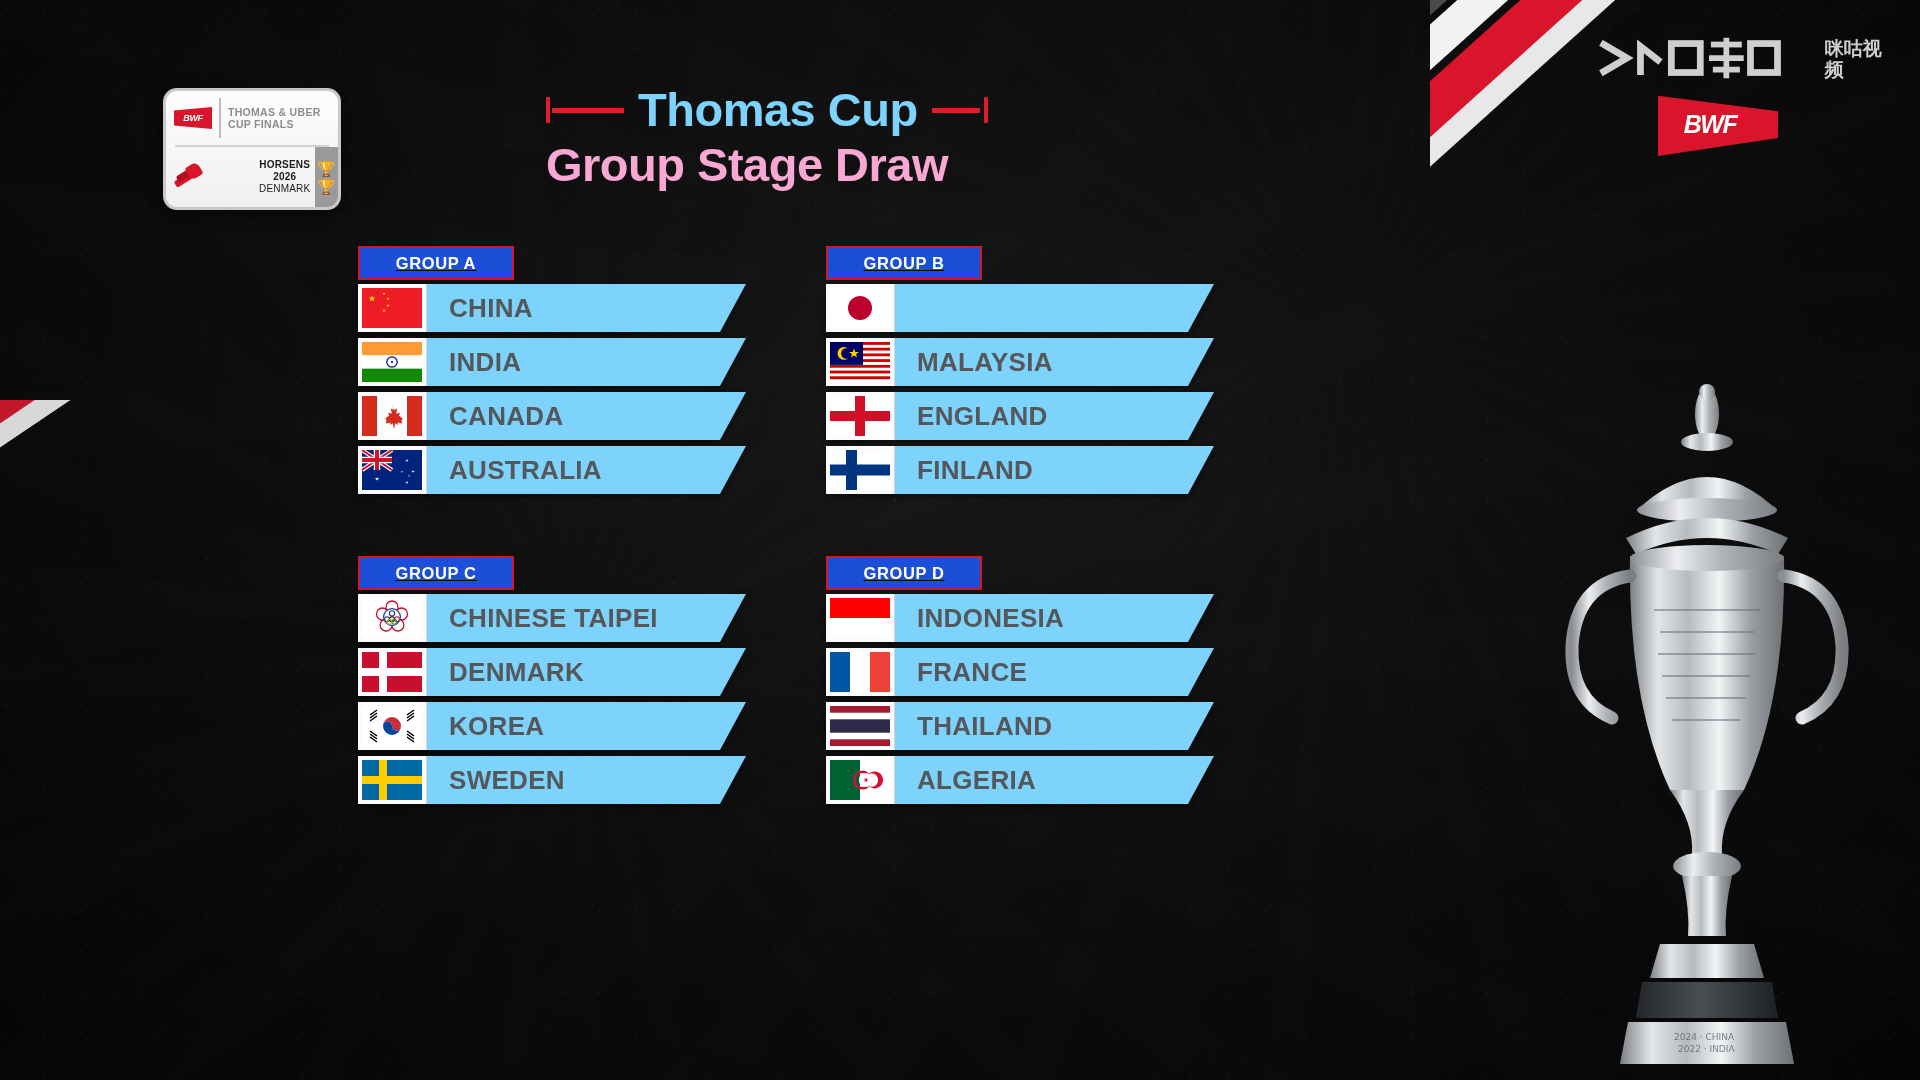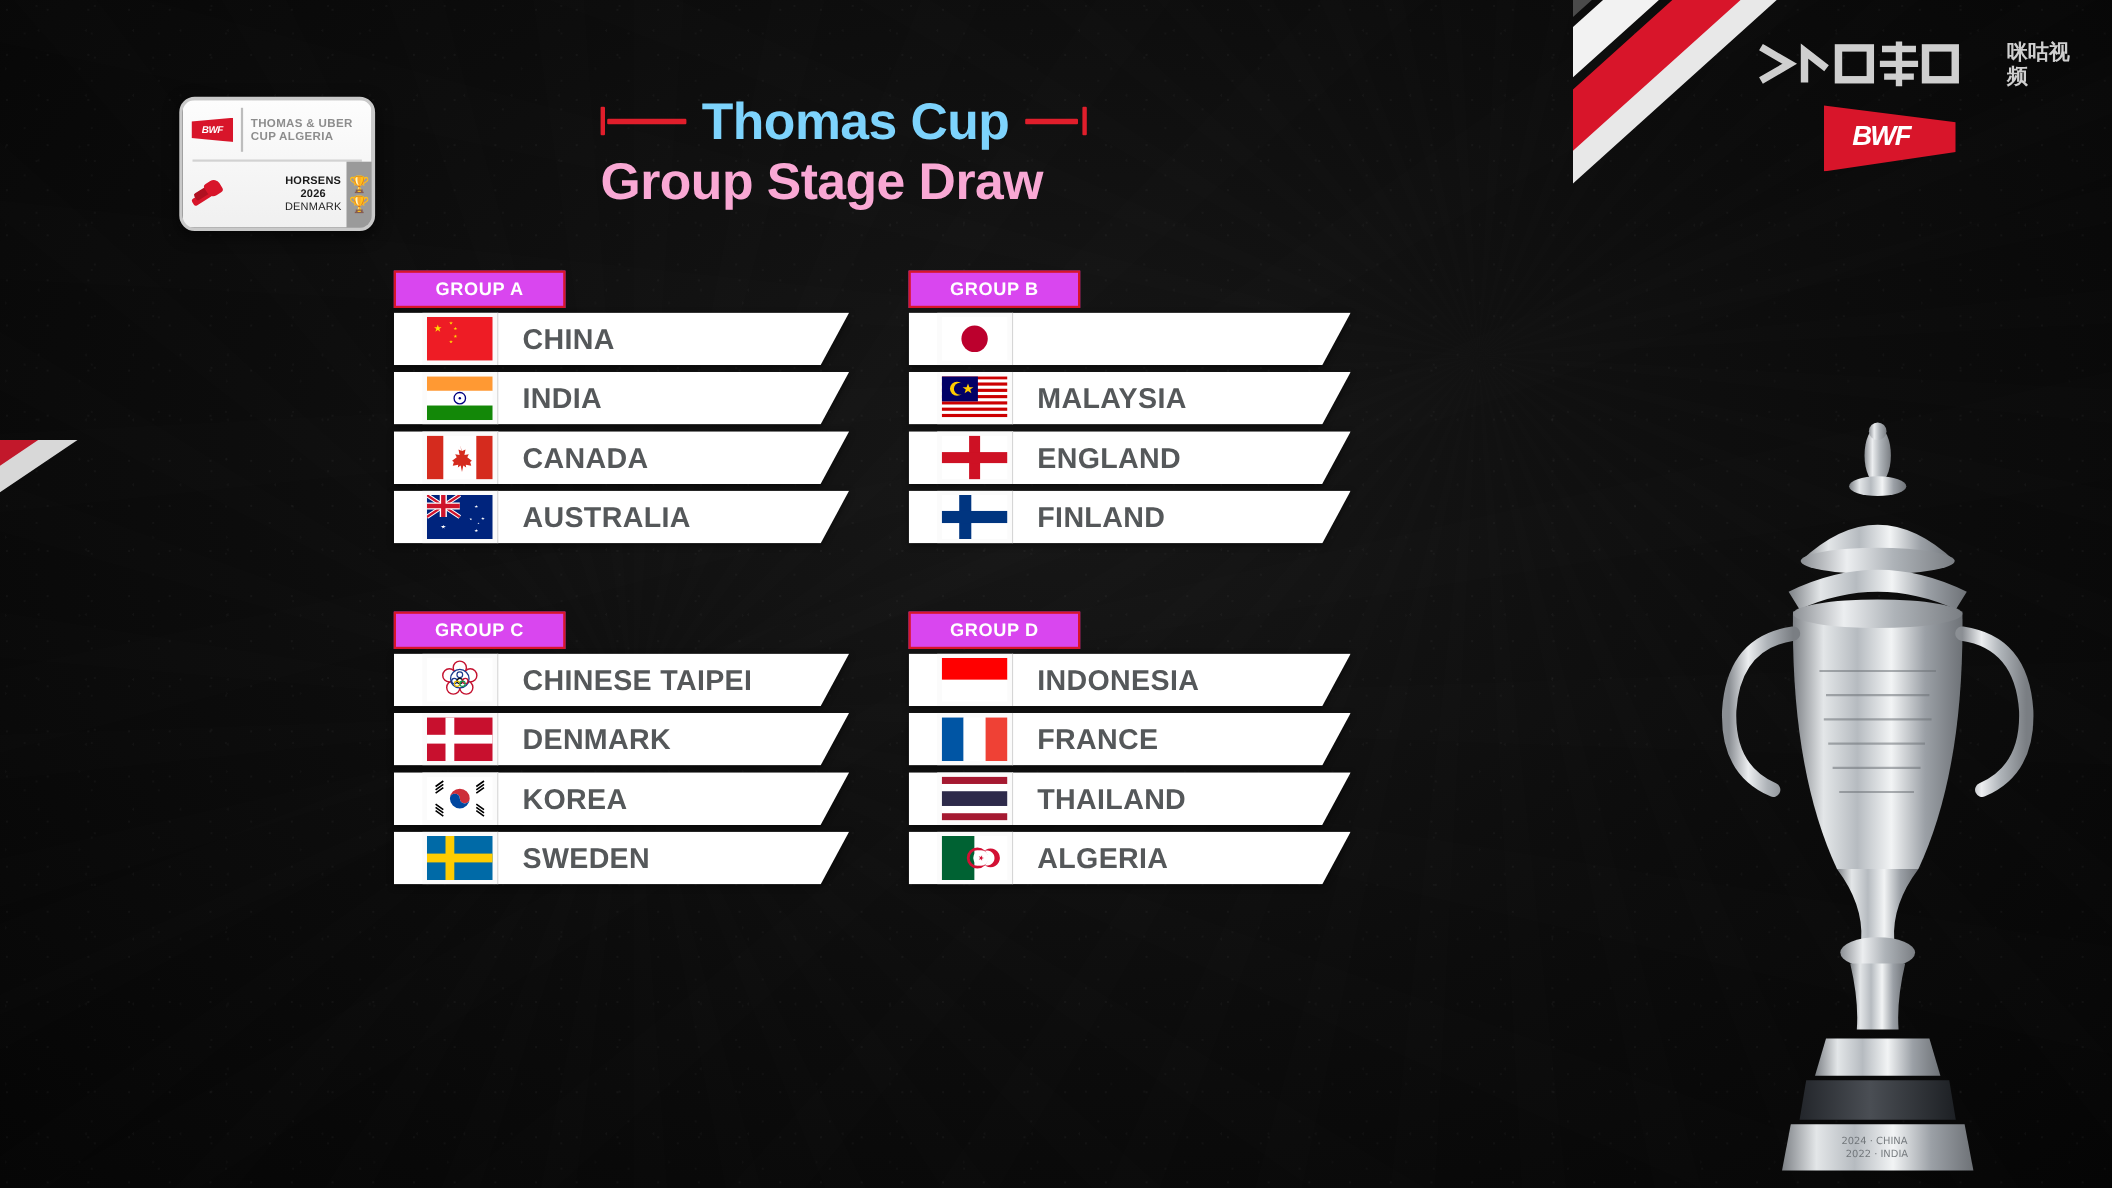--- a/index.html
+++ b/index.html
@@ -55,28 +55,28 @@
   .title-line1{display:flex;align-items:center;gap:14px;}
   .tick{width:4px;height:26px;background:#E01E2B;border-radius:1px;}
   .dash{width:72px;height:5px;background:#E01E2B;border-radius:1px;}
   .dash-r{width:48px;height:5px;background:#E01E2B;border-radius:1px;}
   .title-txt{color:#7dd3fc;font-size:47px;font-weight:bold;letter-spacing:-.5px;line-height:52px;white-space:nowrap;}
   .title-line2{color:#f9a8d4;font-size:47px;font-weight:bold;letter-spacing:-.5px;line-height:58px;white-space:nowrap;}
 
   
   .groups{position:absolute;left:358px;top:246px;width:870px;}
   .grid{display:grid;grid-template-columns:468px 402px;grid-template-rows:auto auto;row-gap:56px;}
-  .grp-head{width:152px;height:30px;background:#d946ef;border:2.5px solid #D8152A;
-    display:flex;align-items:center;justify-content:center;}
+  .grp-head{width:152px;height:30px;background:#1d4ed8;border:2.5px solid #D8152A;
+    display:flex;align-items:center;justify-content:center;text-decoration:underline;}
   .grp-head span{color:#fff;font-size:16.5px;font-weight:bold;letter-spacing:.6px;}
   .rows{margin-top:4px;}
   .row{height:48px;margin-bottom:6px;display:flex;align-items:stretch;
     filter:drop-shadow(0 2px 3px rgba(0,0,0,.55));}
-  .row .plate{display:flex;align-items:stretch;width:388px;background:#ffffff;
-    clip-path:polygon(0 0,100% 0,calc(100% - 26px) 100%,0 100%);padding-left:26px;}
+  .row .plate{display:flex;align-items:stretch;width:388px;background:#7dd3fc;
+    clip-path:polygon(0 0,100% 0,calc(100% - 26px) 100%,0 100%);}
   .flagcell{width:68px;flex:0 0 68px;display:flex;align-items:center;justify-content:center;
     border-right:1.5px solid #d6d6d6;background:#fbfbfb;}
   .flag{width:60px;height:40px;position:relative;overflow:hidden;display:block;}
   .cname{flex:1;display:flex;align-items:center;padding-left:22px;
     color:#55585a;font-size:26px;font-weight:bold;letter-spacing:.3px;white-space:nowrap;}
 
   
   .trophy{position:absolute;right:48px;bottom:10px;width:330px;height:700px;}
   .tr-svg{width:100%;height:100%;display:block;}
 </style>
@@ -101,21 +101,21 @@
 
 <div class="logo-card">
   <div class="logo-top">
     <div class="bwf-badge">
       <div class="tri"></div>
       <div class="txt">BWF</div>
     </div>
     <div class="logo-div"></div>
     <div>
       <div class="logo-top-txt">THOMAS &amp; UBER</div>
-      <div class="logo-top-txt">CUP ALGERIA</div>
+      <div class="logo-top-txt">CUP FINALS</div>
     </div>
   </div>
   <div class="logo-rule"></div>
   <div class="logo-bot">
     <div class="shuttle">
       <b style="left:2px;top:16px;width:20px;height:7px;transform:rotate(-32deg);border-radius:2px;"></b>
       <b style="left:4px;top:11px;width:20px;height:7px;transform:rotate(-32deg);border-radius:2px;background:#B01020;"></b>
       <b style="left:15px;top:4px;width:14px;height:14px;transform:rotate(-32deg);border-radius:3px 6px 3px 6px;"></b>
     </div>
     <div>

